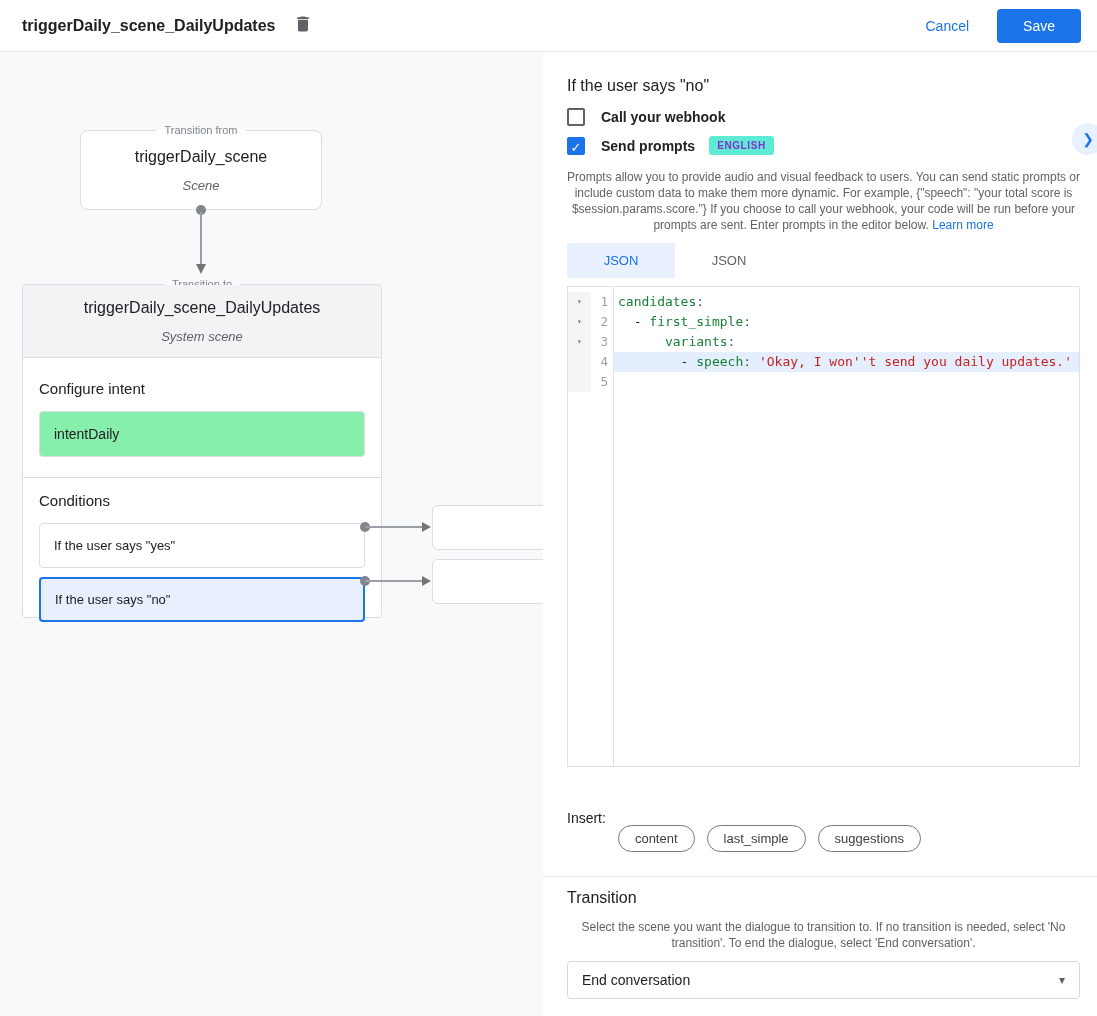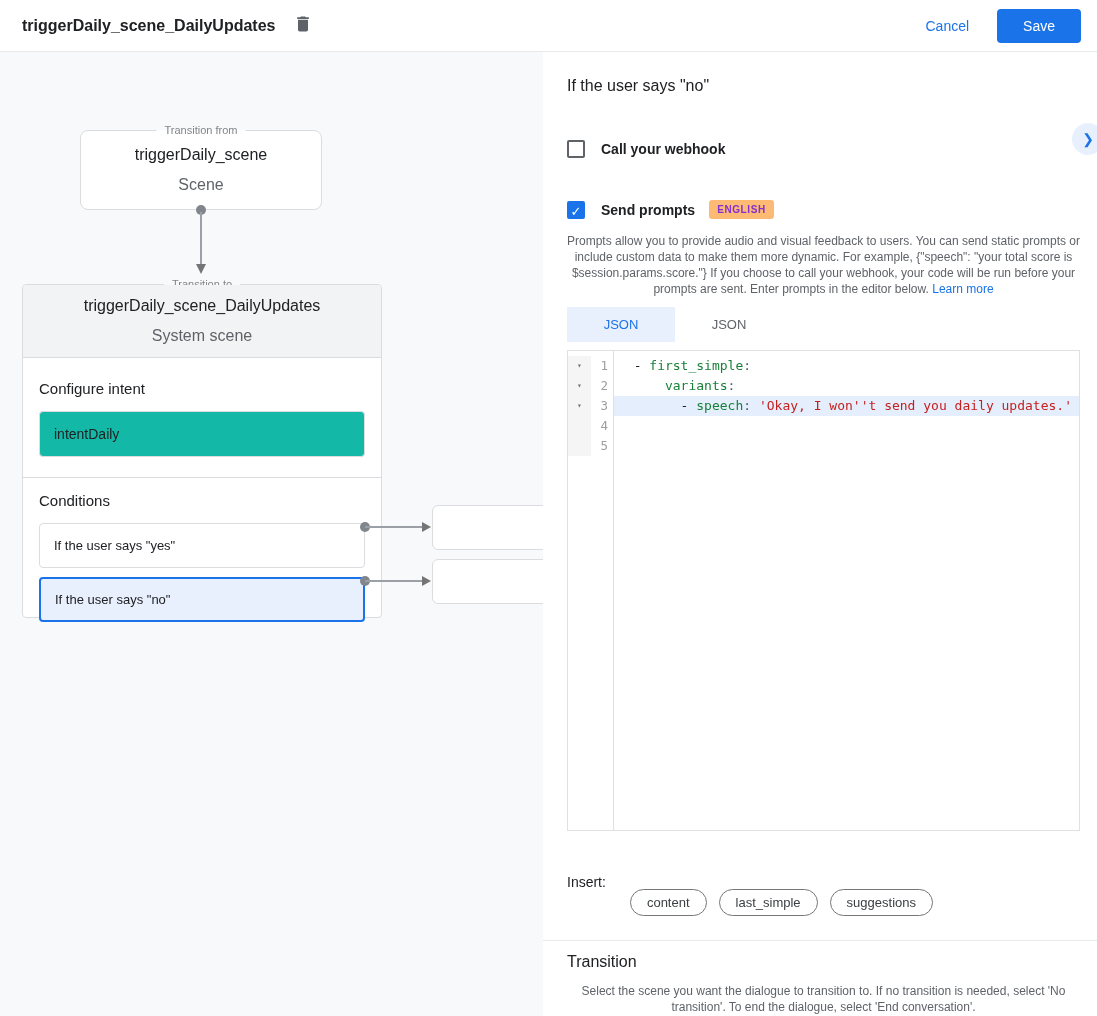--- a/index.html
+++ b/index.html
@@ -44,36 +44,36 @@
     font-size: 11px; color: #80868b; padding: 0 8px; white-space: nowrap; line-height: 13px;
   }
   .from-node {
     position: absolute; left: 80px; top: 78px; width: 242px; height: 80px;
     background: #fff; border: 1px solid #dadce0; border-radius: 8px;
     display: flex; flex-direction: column; align-items: center; justify-content: center;
     cursor: pointer;
   }
   .from-node .node-legend { background: linear-gradient(#f8f9fa 50%, #ffffff 50%); }
   .node-title { font-size: 16px; color: #202124; }
-  .node-sub { font-size: 16px; color: #5f6368; margin-top: 12px; }
+  .node-sub { font-size: 13px; color: #5f6368; margin-top: 12px; font-style: italic; }
 
   .to-node {
     position: absolute; left: 22px; top: 232px; width: 360px; height: 334px;
     background: #fff; border: 1px solid #dadce0; border-radius: 4px;
   }
   .to-node-head {
     background: #f1f3f4; border-bottom: 1px solid #dadce0; border-radius: 4px 4px 0 0;
     height: 73px; display: flex; flex-direction: column; align-items: center; justify-content: center;
     position: relative; cursor: pointer;
   }
   .to-node .node-legend { background: linear-gradient(#f8f9fa 50%, #f1f3f4 50%); }
   .to-node-body { padding: 16px; }
   .section-label { font-size: 15px; color: #202124; margin: 6px 0 14px 0; }
   .intent-box {
-    border: 1px solid #dadce0; border-radius: 4px; background: #14b8a6;
+    border: 1px solid #dadce0; border-radius: 4px; background: #86efac;
     height: 46px; display: flex; align-items: center; padding: 0 14px;
     font-size: 14px; color: #202124; cursor: pointer;
   }
   .to-node-divider { border-top: 1px solid #dadce0; margin: 20px -16px 14px -16px; }
   .cond-row {
     border: 1px solid #dadce0; border-radius: 4px; background: #fff;
     height: 45px; display: flex; align-items: center; padding: 0 14px;
     font-size: 13px; color: #202124; margin-bottom: 9px; cursor: pointer;
   }
   .cond-row.selected { background: #e8f0fe; border: 2px solid #1a73e8; }
@@ -98,32 +98,32 @@
   }
 
   
   .panel-title { font-size: 16px; color: #202124; line-height: 24px; }
   .collapse-btn {
     position: absolute; top: 71px; right: -7px; width: 32px; height: 32px;
     border-radius: 50%; background: #e8f0fe; border: none; cursor: pointer;
     color: #1a73e8; font-size: 14px; font-weight: 700; line-height: 32px; text-align: center;
     font-family: inherit; padding: 0;
   }
-  .check-row { display: flex; align-items: center; margin-top: 42px; }
+  .check-row { display: flex; align-items: center; margin-top: 10px; }
   .checkbox {
     width: 18px; height: 18px; border: 2px solid #5f6368; border-radius: 2px;
     background: #fff; flex: none; cursor: pointer;
   }
   .checkbox.checked {
     background: #1a73e8; border-color: #1a73e8; color: #fff;
     font-size: 13px; font-weight: 700; text-align: center; line-height: 18px;
   }
   .check-label { font-size: 14px; font-weight: 700; color: #202124; margin-left: 16px; }
   .lang-badge {
-    margin-left: 14px; background: #fdba74; color: #8430ce;
+    margin-left: 14px; background: #5eead4; color: #8430ce;
     font-size: 10px; font-weight: 700; letter-spacing: 0.6px;
     padding: 4px 8px; border-radius: 3px;
   }
   .desc { font-size: 12px; color: #5f6368; line-height: 16px; margin-top: 14px; max-width: 520px; text-align: center; }
   .link { color: #1a73e8; text-decoration: none; cursor: pointer; }
 
   .tabs { display: flex; margin-top: 10px; }
   .tab {
     width: 108px; height: 35px; display: flex; align-items: center; justify-content: center;
     font-size: 13px; font-weight: 500; color: #5f6368; cursor: pointer;
@@ -146,21 +146,21 @@
   .num-col { width: 22px; text-align: right; padding-right: 5px; color: #9e9e9e; font-size: 12.5px; }
   .code-area { flex: 1; overflow: hidden; padding-top: 5px; cursor: text; }
   .code-line { height: 20px; line-height: 20px; white-space: pre; padding-left: 4px; }
   .code-line.hl { background: #e4eefc; }
   .yaml-key { color: #188038; }
   .yaml-punc { color: #455a64; }
   .yaml-str { color: #c5221f; }
   .yaml-plain { color: #202124; }
 
   .insert-row { display: flex; align-items: center; margin-top: 16px; }
-  .insert-label { font-size: 14px; color: #202124; margin-right: 24px; }
+  .insert-label { font-size: 14px; color: #202124; margin-right: 12px; }
   .pill {
     border: 1px solid #747775; border-radius: 14px; background: #fff;
     font-size: 13px; color: #3c4043; font-family: inherit;
     padding: 5px 16px; margin-right: 12px; cursor: pointer; margin-top: 42px;
   }
 
   .panel-divider { border-top: 1px solid #e8eaed; margin: 24px -17px 0 -24px; }
   .transition-heading { font-size: 16px; color: #202124; margin-top: 12px; }
   .select-box {
     margin-top: 10px; height: 38px; border: 1px solid #d5d7db; border-radius: 4px;
@@ -266,20 +266,21 @@
         <div class="gutter-row">
             <span class="fold-col"></span>
             <span class="num-col">4</span>
           </div>
         <div class="gutter-row">
             <span class="fold-col"></span>
             <span class="num-col">5</span>
           </div>
       </div>
       <div class="code-area">
+        <div class="code-line"><span class="yaml-key">candidates</span><span class="yaml-punc">:</span></div>
         <div class="code-line"><span class="yaml-plain">  - </span><span class="yaml-key">first_simple</span><span class="yaml-punc">:</span></div>
         <div class="code-line"><span class="yaml-plain">      </span><span class="yaml-key">variants</span><span class="yaml-punc">:</span></div>
         <div class="code-line hl"><span class="yaml-plain">        - </span><span class="yaml-key">speech</span><span class="yaml-punc">: </span><span class="yaml-str">'Okay, I won''t send you daily updates.'</span></div>
         <div class="code-line"></div>
       </div>
     </div>
 
     <div class="insert-row">
       <span class="insert-label">Insert:</span>
       <button class="pill">content</button>

